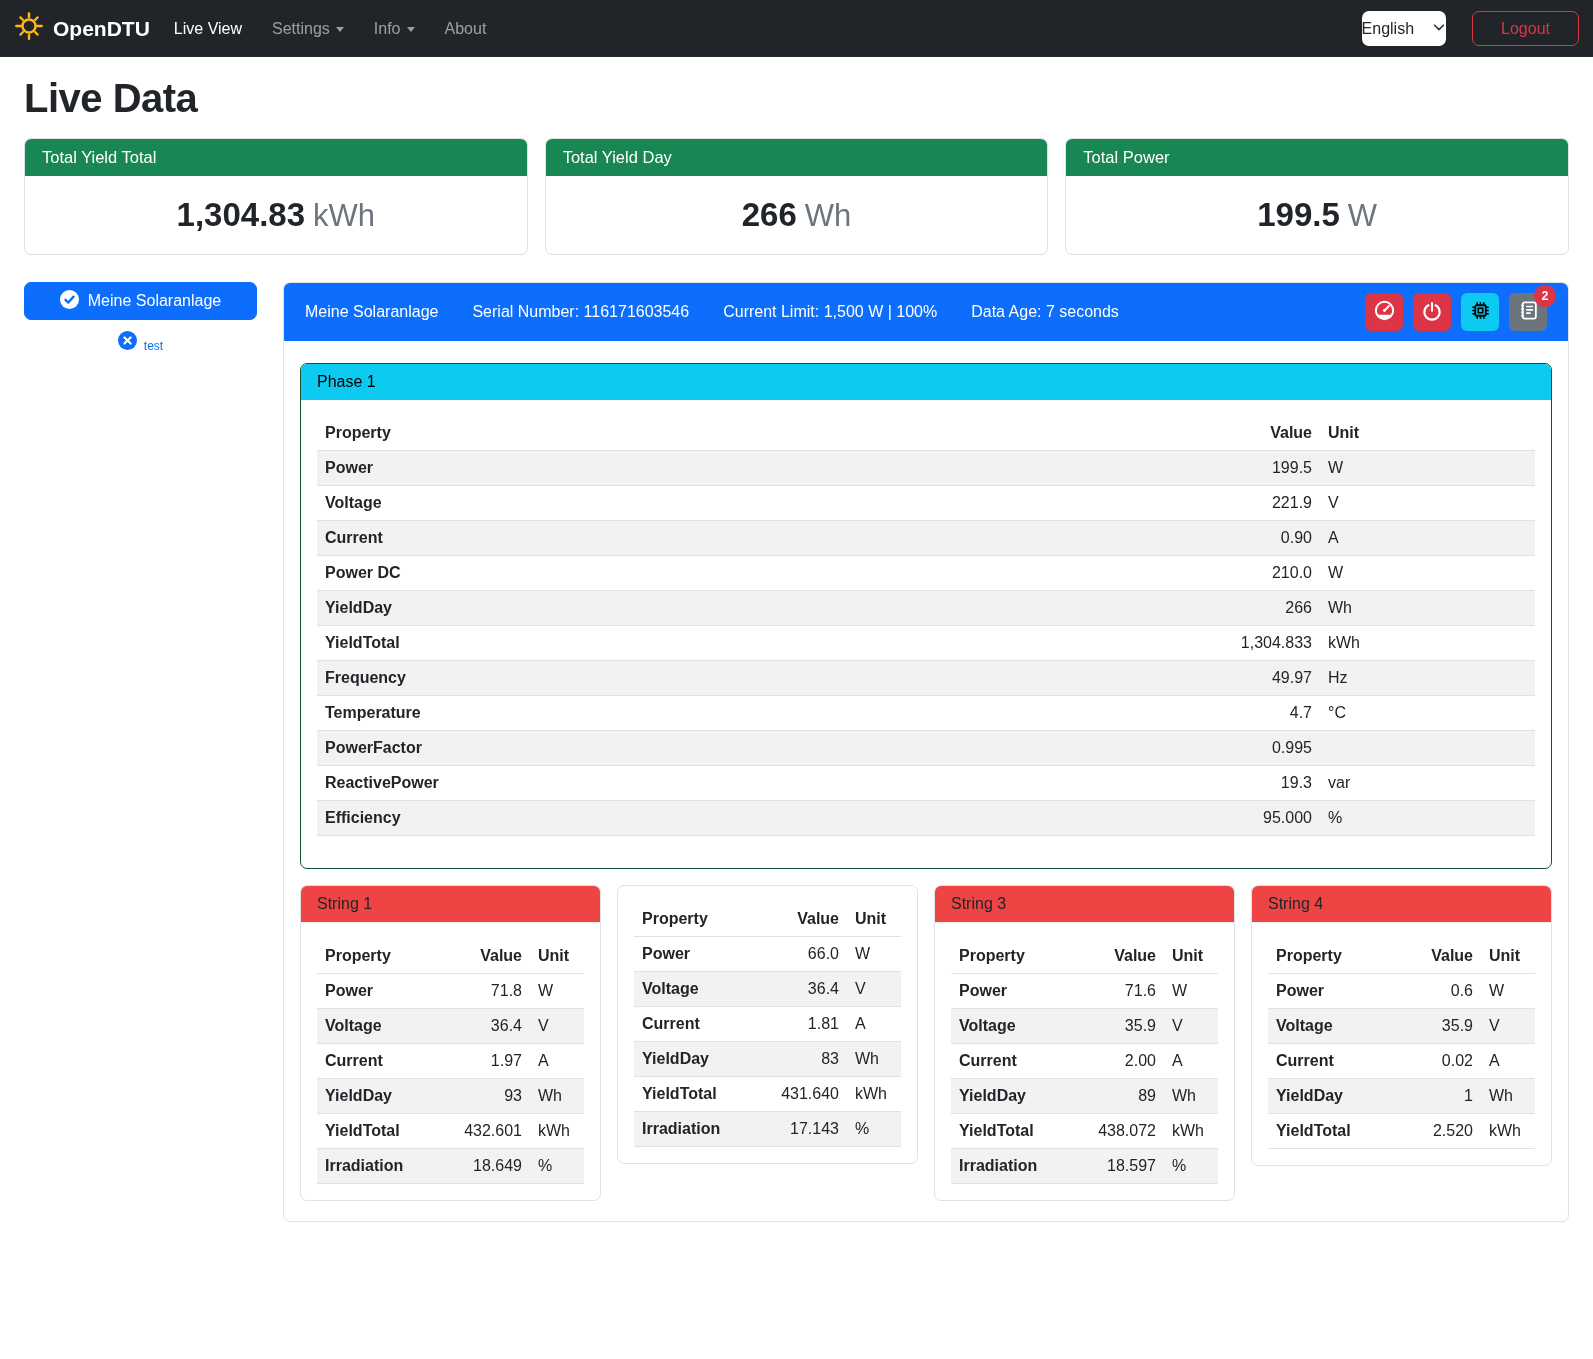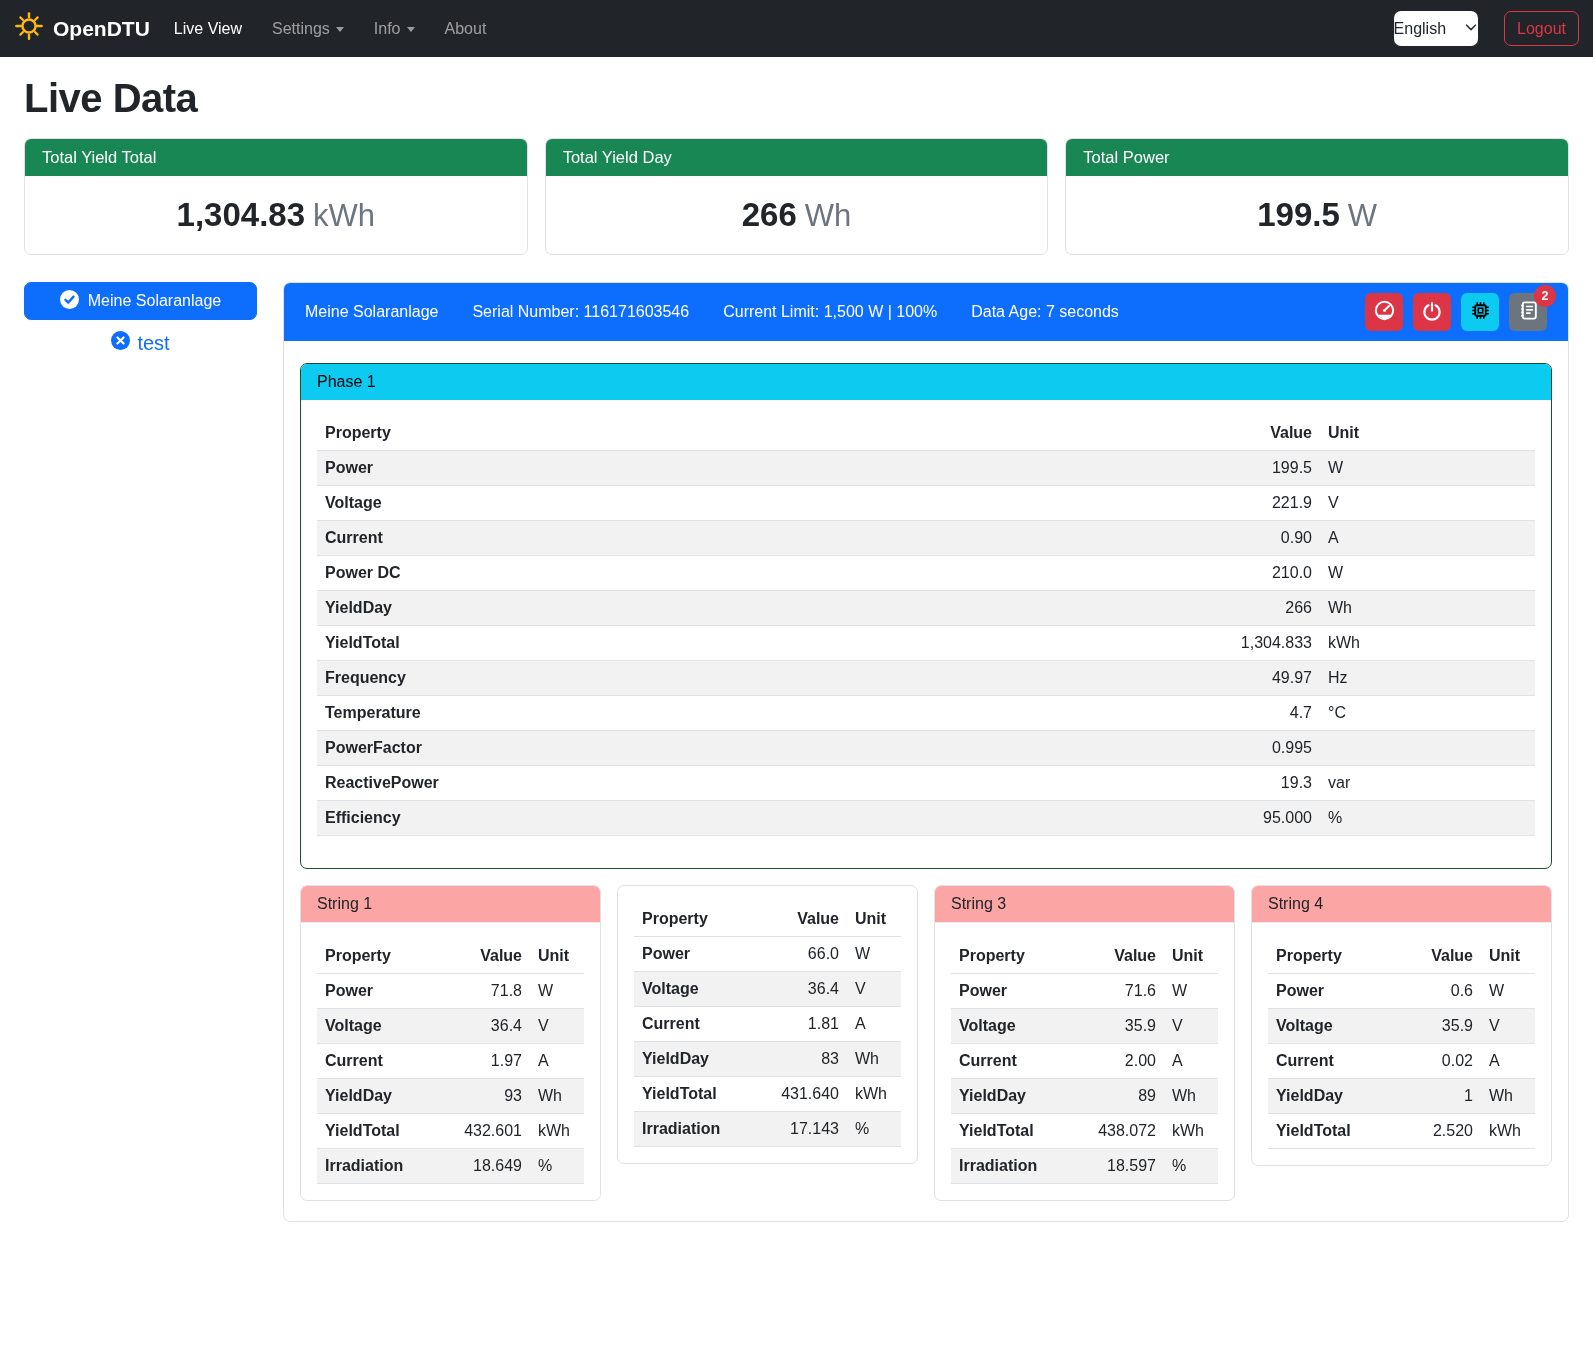--- a/index.html
+++ b/index.html
@@ -20,21 +20,21 @@
   .nav-link { color: rgba(255,255,255,.55); text-decoration: none; display: flex; align-items: center; gap: 6px; cursor: pointer; }
   .nav-link.active { color: #fff; }
   .caret { width: 0; height: 0; border-left: 4.5px solid transparent; border-right: 4.5px solid transparent; border-top: 5px solid currentColor; display: inline-block; margin-top: 2px; }
   .nav-right { margin-left: auto; display: flex; align-items: center; gap: 26px; }
   .lang-select {
     background: #fff; color: #212529; border-radius: 7px; height: 35px;
     display: flex; align-items: center; gap: 18px; padding: 0 0; cursor: pointer;
   }
   .logout-btn {
     background: transparent; border: 1px solid #dc3545; color: #dc3545;
-    border-radius: 7px; height: 35px; padding: 0 12px; font-size: 16px; cursor: pointer;
+    border-radius: 7px; height: 35px; padding: 0 28px; font-size: 16px; cursor: pointer;
     font-family: inherit;
   }
 
   
   .container { padding: 0 24px; }
   h1.page-title { font-size: 40px; font-weight: 600; margin: 19px 0 17px 0; letter-spacing: -0.5px; }
 
   .summary-row { display: flex; gap: 17px; margin-bottom: 27px; }
   .summary-card { flex: 1; border: 1px solid #dee2e6; border-radius: 7px; background: #fff; overflow: hidden; }
   .summary-card .head { background: #198754; color: #fff; padding: 9px 17px; font-size: 16.5px; }
@@ -43,22 +43,22 @@
   .metric-unit { font-size: 31px; font-weight: 400; color: #6c757d; margin-left: 8px; }
 
   .content-row { display: flex; align-items: flex-start; }
   .sidebar { width: 233px; flex: none; margin-right: 26px; }
   .inverter-btn {
     width: 100%; background: #0d6efd; border: 1px solid #0d6efd; color: #fff;
     border-radius: 7px; height: 38px; display: flex; align-items: center; justify-content: center;
     gap: 9px; font-size: 16px; cursor: pointer; font-family: inherit;
   }
   .test-link {
-    margin-top: 11px; display: flex; align-items: center; justify-content: center; gap: 7px;
-    color: #0d6efd; text-decoration: none; font-size: 20px; cursor: pointer;
+    margin-top: 11px; display: flex; align-items: flex-end; justify-content: center; gap: 7px;
+    color: #0d6efd; text-decoration: none; font-size: 12px; cursor: pointer;
   }
 
   
   .main-card { flex: 1; border: 1px solid #dee2e6; border-radius: 7px; background: #fff; }
   .inverter-bar {
     background: #0d6efd; color: #fff; min-height: 58px;
     border-radius: 6px 6px 0 0;
     display: flex; align-items: center; gap: 34px; padding: 0 21px;
   }
   .bar-buttons { margin-left: auto; display: flex; gap: 10px; }
@@ -88,21 +88,21 @@
   .data-table thead th { font-weight: 700; }
   .data-table tbody th { font-weight: 700; }
   .data-table .col-val { text-align: right; }
   .phase-table .col-unit { width: 215px; }
   .string-table .col-unit { width: 54px; }
   .phase-table tbody tr:nth-child(odd) { background: #f2f2f2; }
   .string-table tbody tr:nth-child(even) { background: #f2f2f2; }
 
   .strings-row { display: flex; gap: 16px; align-items: flex-start; margin-top: 16px; }
   .string-card { flex: 1; border: 1px solid #dee2e6; border-radius: 7px; background: #fff; }
-  .string-card .head { background: #fca5a5; border-bottom: 1px solid #e9ecef; padding: 9px 16px; border-radius: 6px 6px 0 0; }
+  .string-card .head { background: #ef4444; border-bottom: 1px solid #e9ecef; padding: 9px 16px; border-radius: 6px 6px 0 0; }
   .string-card .body { padding: 16px 16px 0 16px; }
 </style>
 </head>
 <body>
 
 <nav class="navbar">
   <div class="brand">
     <span>
       <svg width="30" height="30" viewBox="0 0 32 32" fill="none">
         <circle cx="16" cy="16" r="7" stroke="#fdb813" stroke-width="2.6"></circle>

